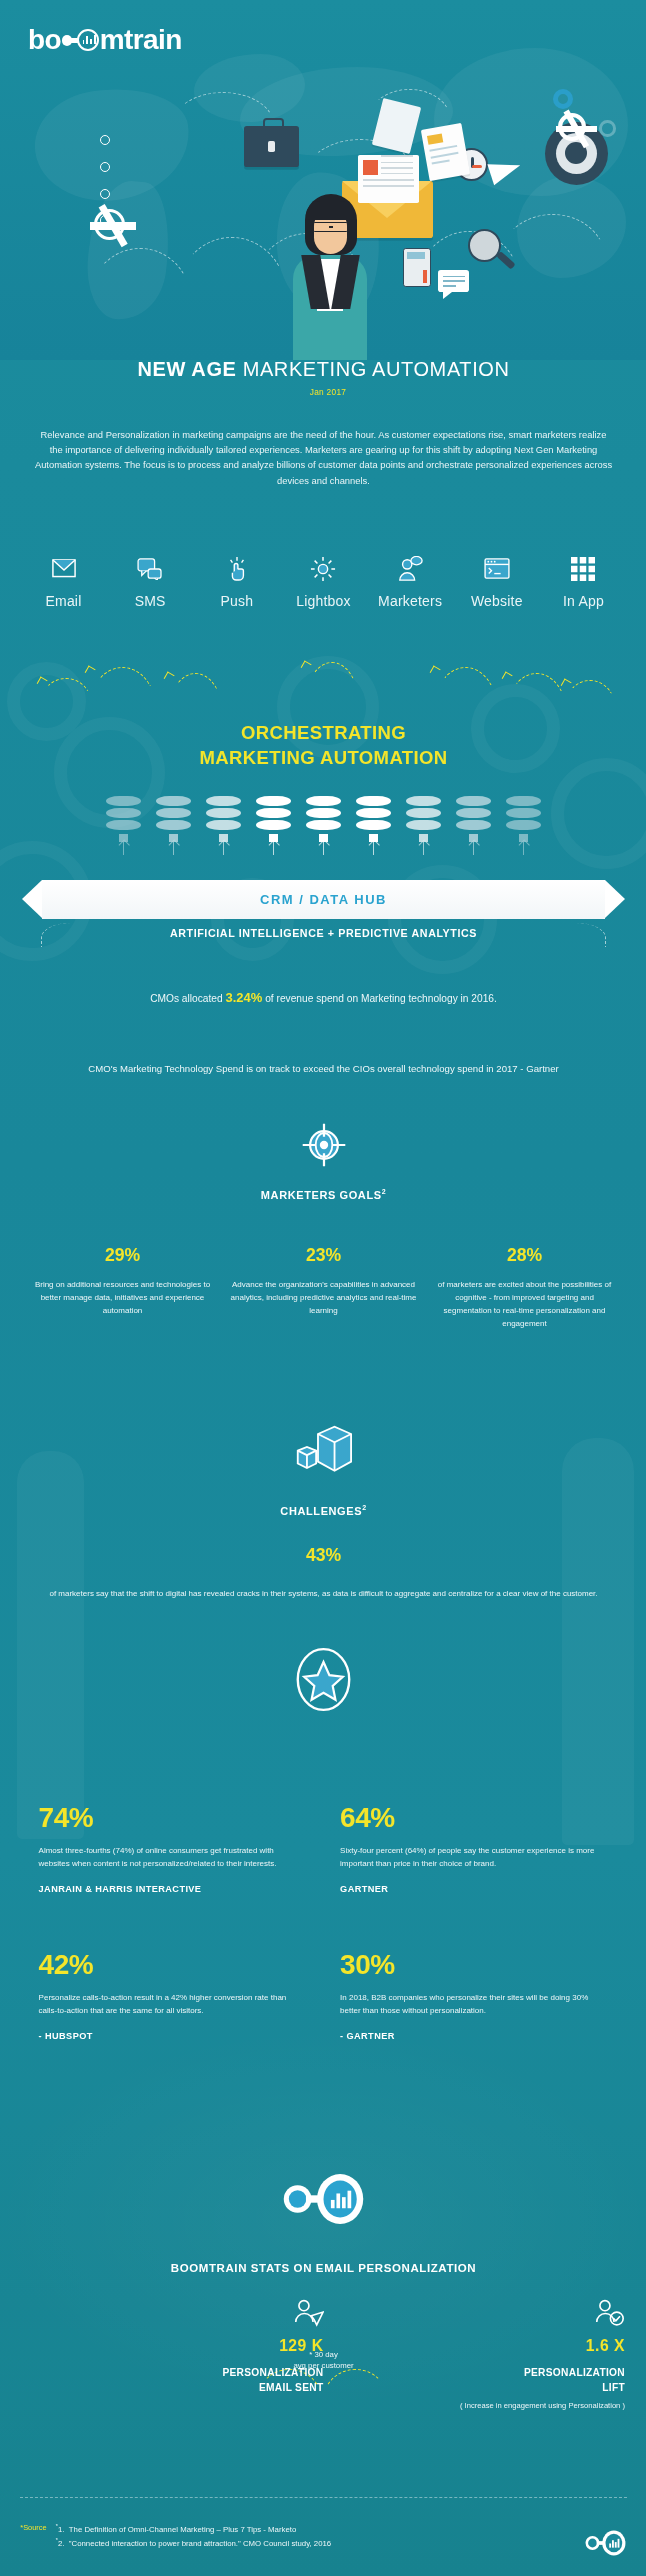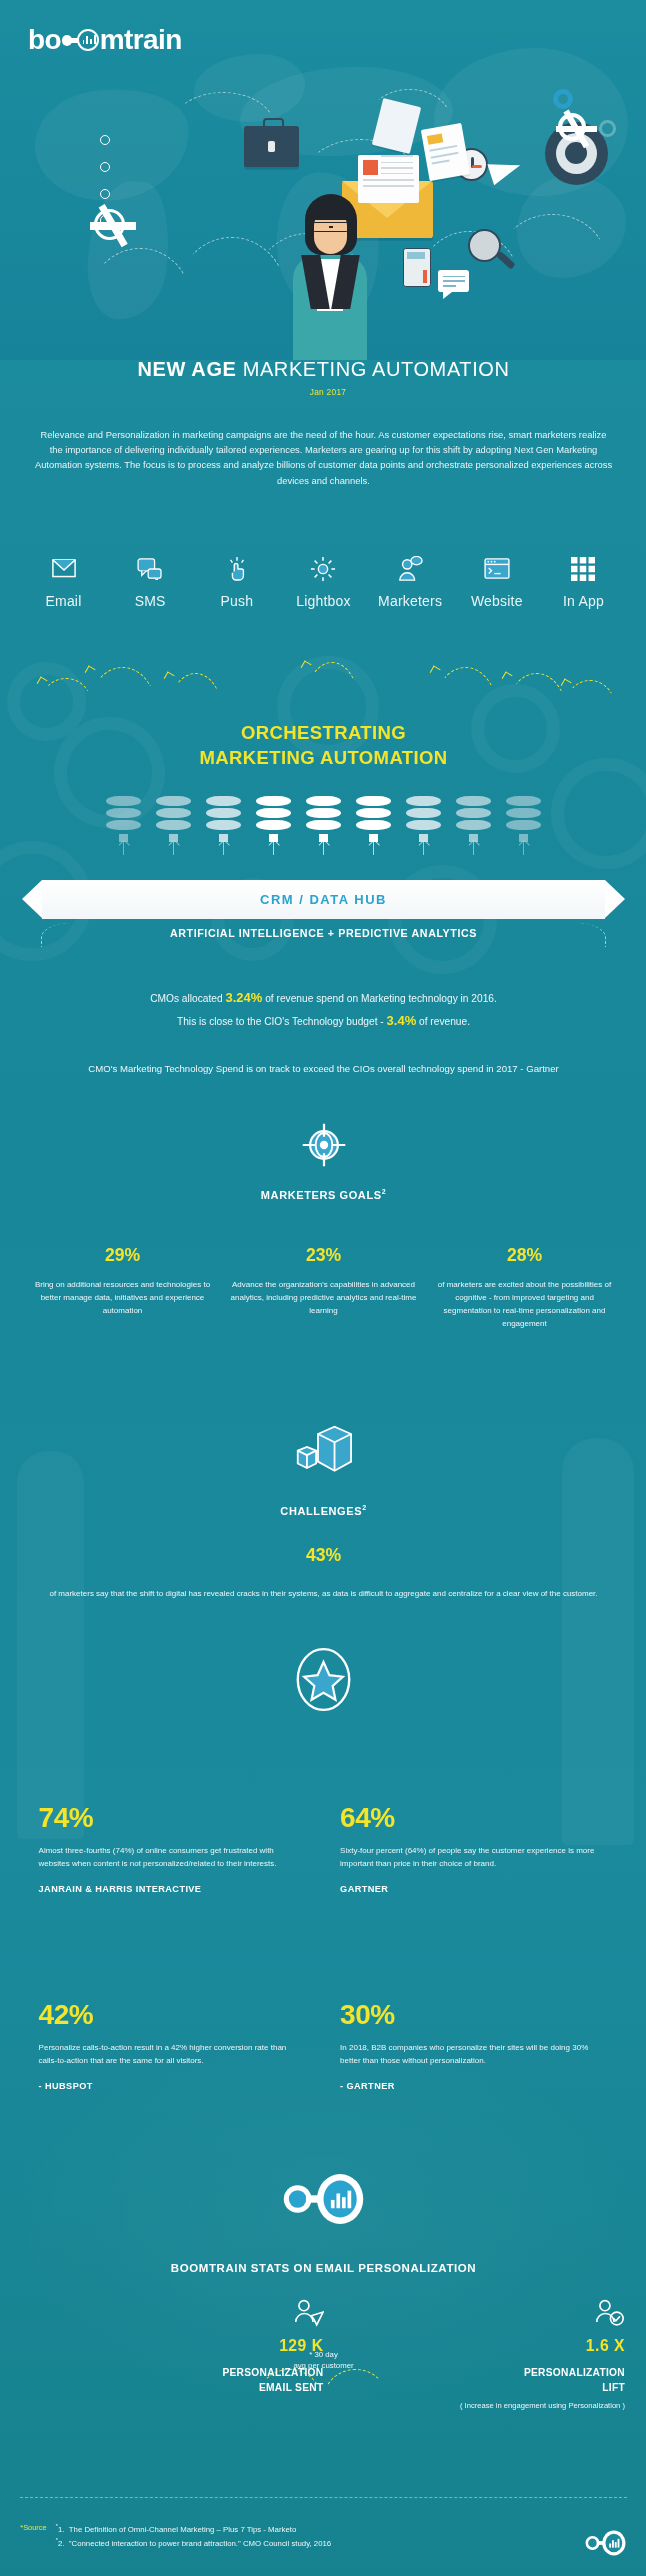--- a/index.html
+++ b/index.html
@@ -542,23 +542,20 @@
   <div class="ai-row">
     <div class="ai-line l"></div>
     <div class="txt">ARTIFICIAL INTELLIGENCE  +  PREDICTIVE ANALYTICS</div>
     <div class="ai-line r"></div>
   </div>
 
   <div class="stat-lines">
     <div>
       <span>CMOs allocated </span><span class="hl">3.24%</span><span> of revenue spend on Marketing technology in 2016.</span>
     </div>
-    <div>
-      <span>This is close to the CIO's Technology budget - </span><span class="hl">3.4%</span><span> of revenue.</span>
-    </div>
   </div>
 
   <div class="gartner">CMO's Marketing Technology Spend is on track to exceed the CIOs overall technology spend in 2017 - Gartner</div>
 
   <div class="sec-icon" style="top:1120px">
     <svg width="50" height="50" viewBox="0 0 54 54">
       <circle cx="27" cy="27" r="15" fill="#3aa6cc" stroke="#fff" stroke-width="2.4"></circle>
       <ellipse cx="27" cy="27" rx="9" ry="13" fill="none" stroke="#fff" stroke-width="2"></ellipse>
       <circle cx="27" cy="27" r="4.5" fill="#fff"></circle>
       <g stroke="#fff" stroke-width="2.4">
@@ -619,21 +616,21 @@
       <div class="cap">Almost three-fourths (74%) of online consumers get frustrated with websites when content is not personalized/related to their interests.</div>
       <div class="src">JANRAIN &amp; HARRIS INTERACTIVE</div>
     </div>
     <div>
       <div class="bigpct">64%</div>
       <div class="cap">Sixty-four percent (64%) of people say the customer experience is more important than price in their choice of brand.</div>
       <div class="src">GARTNER</div>
     </div>
   </div>
 
-  <div class="cols2" style="top:1999px">
+  <div class="cols2" style="top:1949px">
     <div>
       <div class="bigpct">42%</div>
       <div class="cap">Personalize calls-to-action result in a 42% higher conversion rate than calls-to-action that  are the same for all visitors.</div>
       <div class="src">- HUBSPOT</div>
     </div>
     <div>
       <div class="bigpct">30%</div>
       <div class="cap">In 2018, B2B companies who personalize their sites will be doing 30% better than those without personalization.</div>
       <div class="src">- GARTNER</div>
     </div>

